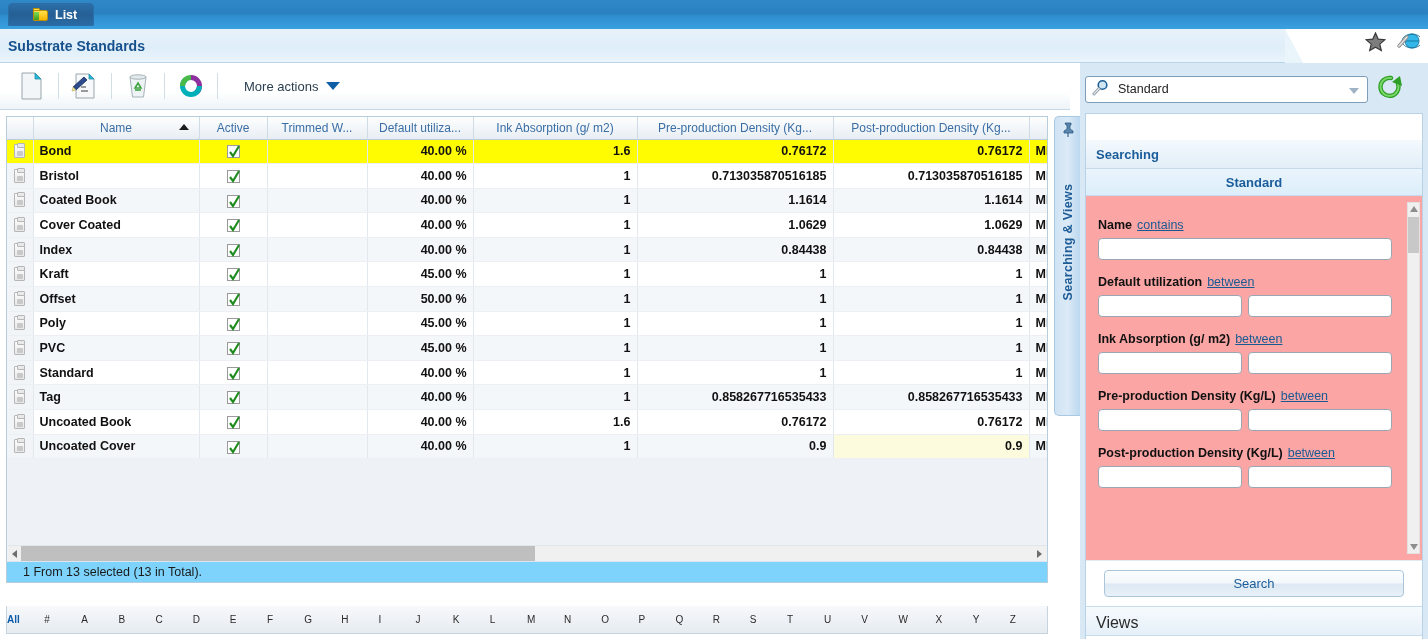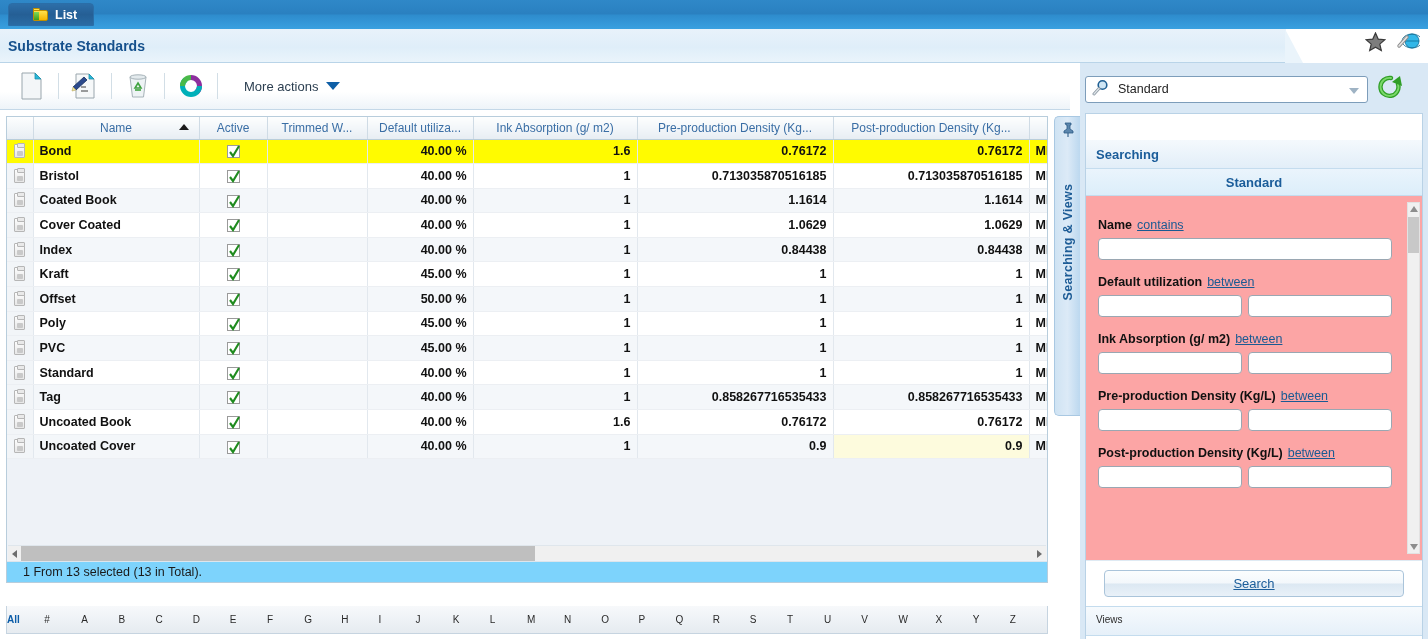--- a/index.html
+++ b/index.html
@@ -282,26 +282,25 @@
   #search-btn-wrap {
     height: 46px; background: #ffffff; border-top: 1px solid #dfeaf3;
     display: flex; align-items: center; justify-content: center;
   }
   #search-btn {
     width: 300px; height: 27px;
     background: linear-gradient(to bottom,#fbfdfe 0%,#f3f7fb 48%, #dce8f2 52%, #e9f1f8 100%);
     border: 1px solid #aac4da; border-radius: 4px;
     color: #1b5d9a; font-size: 13px; text-align: center; padding-top: 5px;
     cursor: pointer;
-    text-decoration: underline;
   }
   #views-header {
     height: 30px; background: linear-gradient(to bottom,#f6fafd,#e6f0f9);
     border-top: 1px solid #c4dcee; border-bottom: 1px solid #c4dcee;
-    color: #2a2a2a; font-size: 10px; padding: 7px 0 0 10px;
+    color: #2a2a2a; font-size: 16px; padding: 7px 0 0 10px;
   }
 </style>
 </head>
 <body>
 
 <div id="topbar">
   <div id="tab-list">
     <span class="folder-icon">
       <span class="ft"></span>
         <span class="fb"></span>

